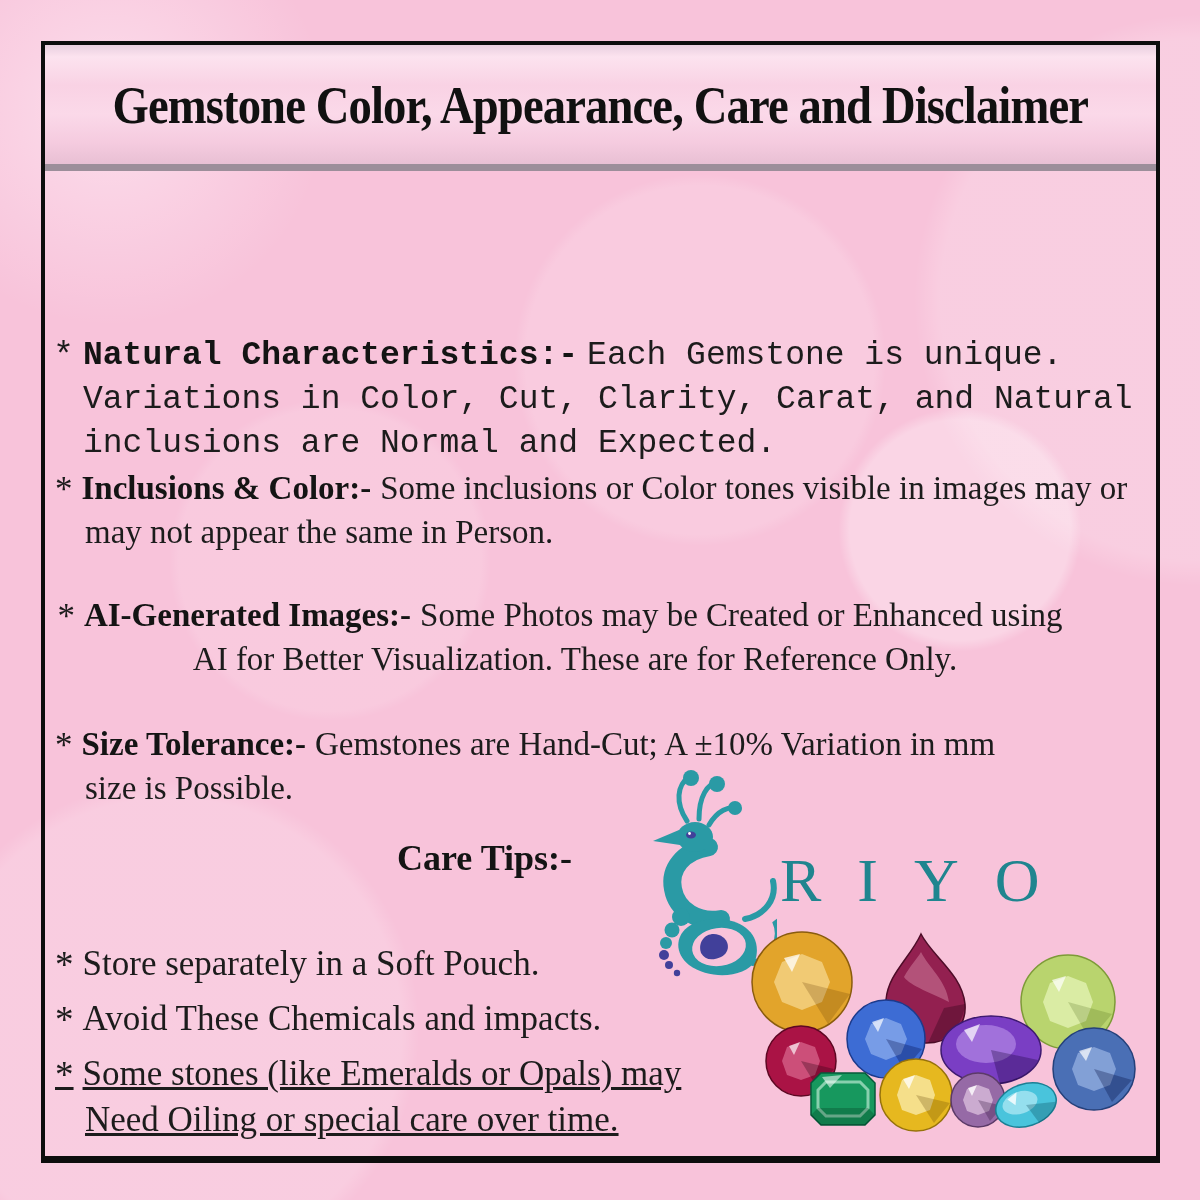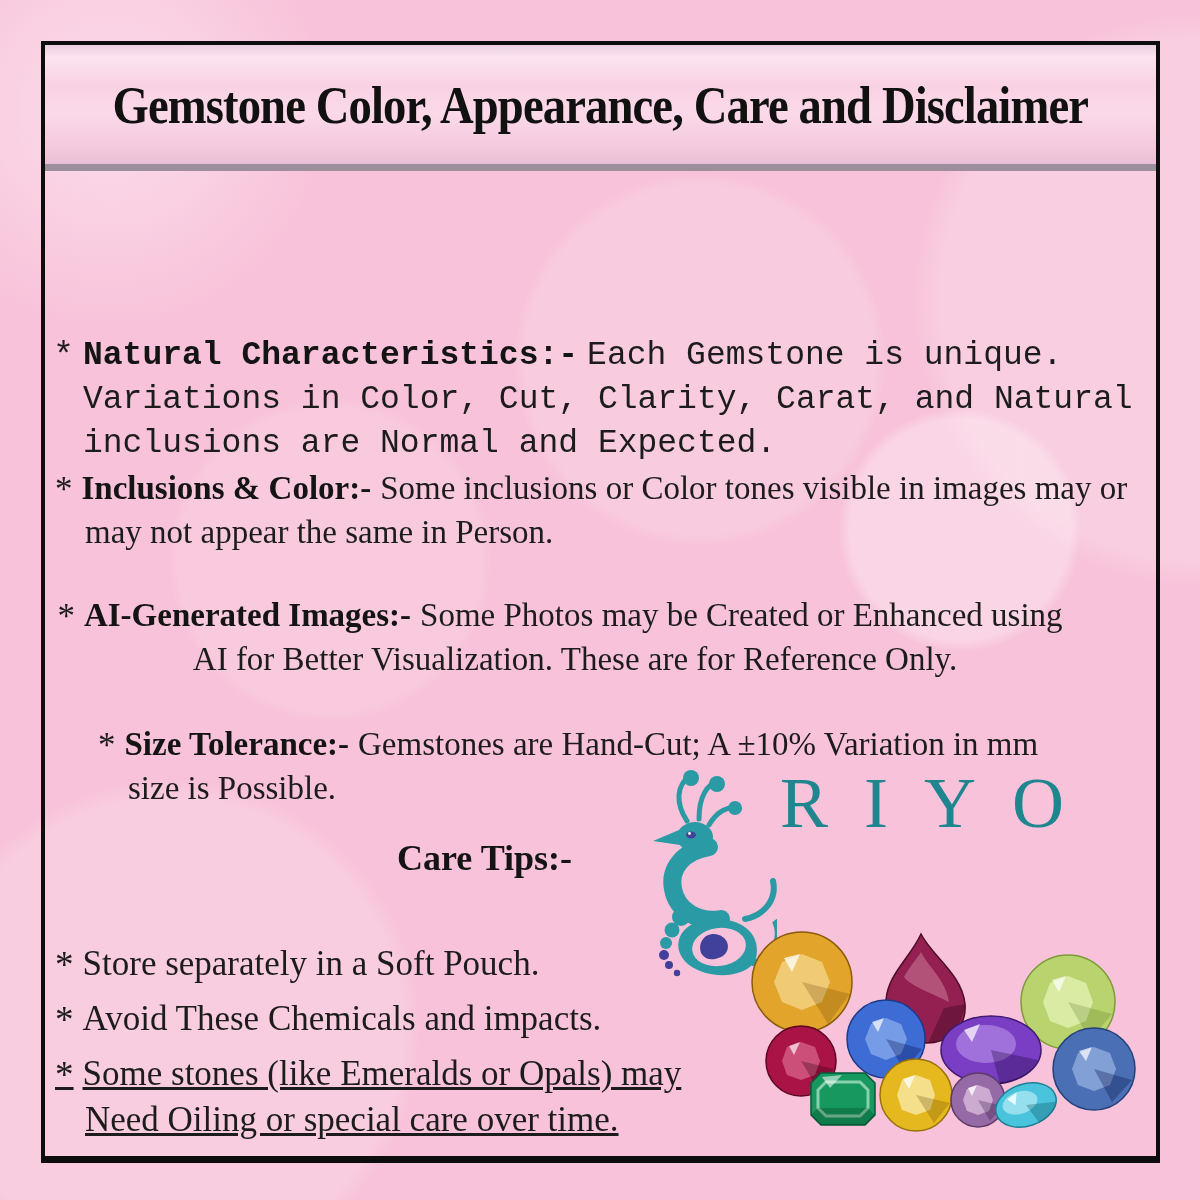--- a/index.html
+++ b/index.html
@@ -28,28 +28,28 @@
   .title{
     font-size:53px;font-weight:bold;color:#111;white-space:nowrap;
     transform:scaleX(.88);letter-spacing:-1px;
   }
   .d-item{
     position:absolute;left:10px;color:#1c1c1c;font-size:33px;line-height:44px;
     padding-left:30px;text-indent:-30px;
   }
   .marker{font-size:1.06em;position:relative;top:2px;margin-right:9px;font-weight:normal;}
   .d-label{font-weight:bold;margin-right:9px;color:#141414;}
-  .w1{width:1080px;} .w2{width:1105px;left:8px;} .w3{width:1080px;} .w4{width:980px;text-align:center;} .w5{width:930px;margin-left:43px;}
+  .w1{width:1080px;} .w2{width:1105px;left:8px;} .w3{width:1080px;} .w4{width:980px;text-align:center;} .w5{width:930px;}
   .t1{top:163px;} .t2{top:288px;font-family:Liberation Mono, monospace;} .t3{top:421px;} .t4{top:548px;} .t5{top:677px;}
   .care-heading{
     position:absolute;left:352px;top:792px;font-size:36px;font-weight:bold;color:#141414;white-space:nowrap;
   }
   .peacock{position:absolute;left:580px;top:722px;width:152px;height:212px;}
   .brand{
-    position:absolute;left:735px;top:722px;font-size:72px;line-height:1;
+    position:absolute;left:735px;top:804px;font-size:62px;line-height:1;
     color:#1f858f;letter-spacing:36px;white-space:nowrap;
   }
   .tip{
     position:absolute;left:10px;width:600px;color:#1c1c1c;font-size:35px;line-height:46px;
     padding-left:30px;text-indent:-30px;margin-top:8px;
   }
   .p1{top:887px;} .p2{top:942px;} .p3{top:997px;text-decoration:underline;}
   .gems{position:absolute;left:693px;top:877px;width:418px;height:228px;}
 </style>
 </head>

